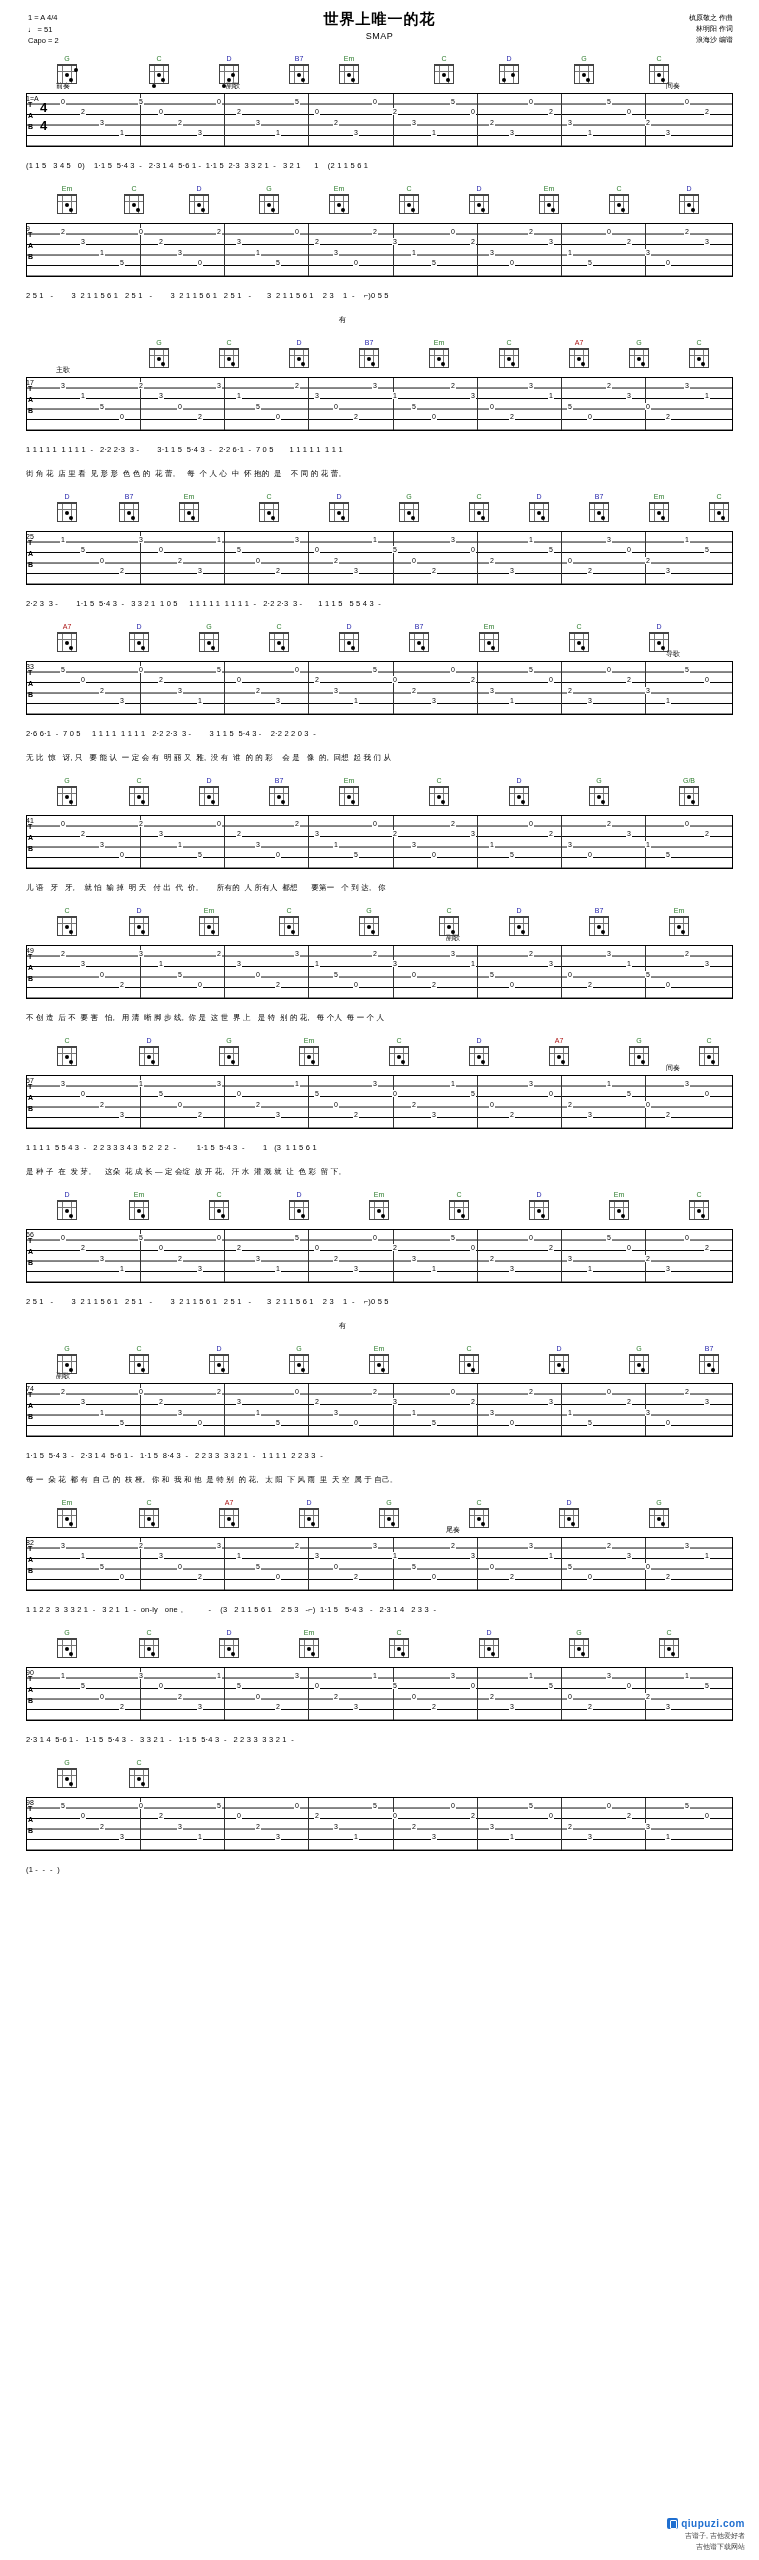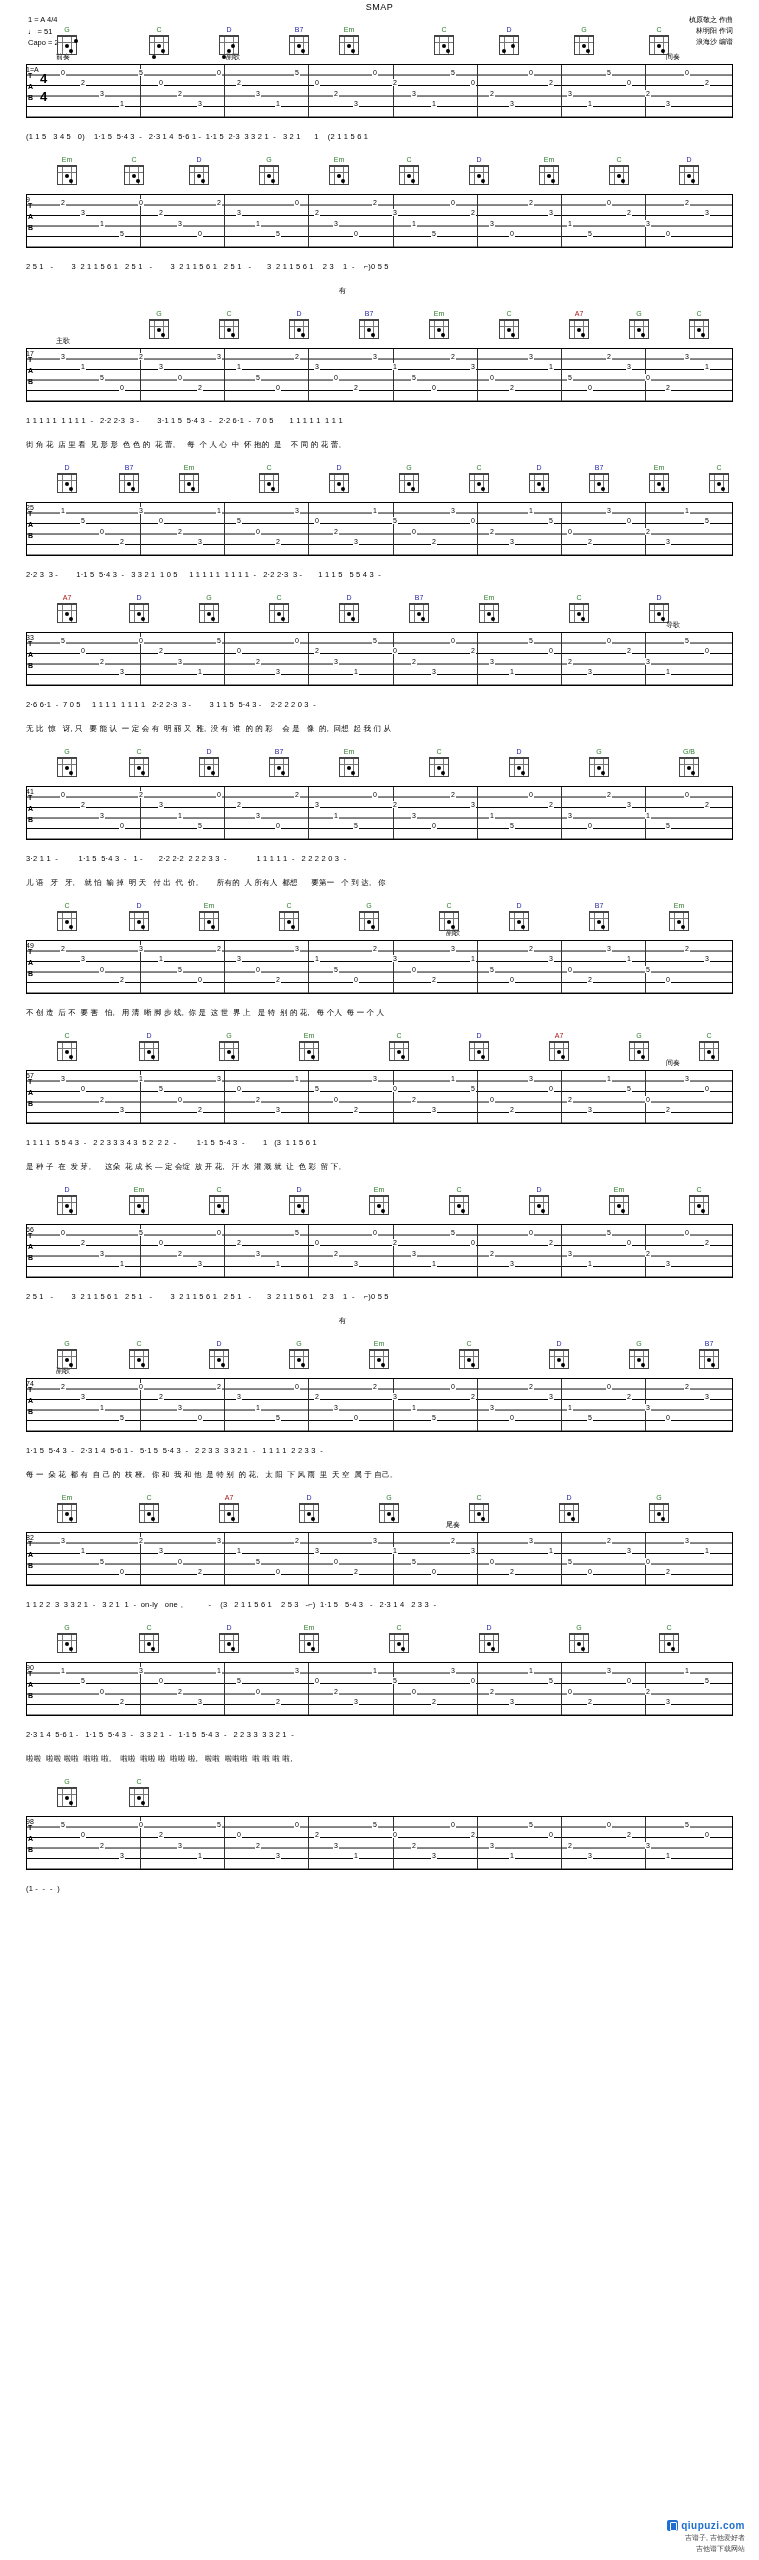--- a/index.html
+++ b/index.html
@@ -171,20 +171,21 @@
     <div>♩ = 51</div>
     <div>Capo = 2</div>
   </div>
 
   <div class="meta-right">
     <div>槙原敬之 作曲</div>
     <div>林明阳 作词</div>
     <div>浪海沙 编谱</div>
   </div>
 
+  <div class="title">世界上唯一的花</div>
   <div class="subtitle">SMAP</div>
 
   <div id="systems">
       <div class="system">
         <div class="mark" style="left: 30px; top: 40px;">前奏</div>
         <div class="mark" style="left: 200px; top: 40px;">副歌</div>
         <div class="mark" style="left: 640px; top: 40px;">间奏</div>
         <div class="chordrow">
           <div class="chord" style="left: 28px;">
             <div class="cname ">G</div>
@@ -902,21 +903,20 @@
           <div class="tabnum" style="left: 541px; top: 24.8px;">3</div>
           <div class="tabnum" style="left: 561px; top: 35.2px;">0</div>
           <div class="tabnum" style="left: 580px; top: 4px;">2</div>
           <div class="tabnum" style="left: 600px; top: 14.4px;">3</div>
           <div class="tabnum" style="left: 619px; top: 24.8px;">1</div>
           <div class="tabnum" style="left: 639px; top: 35.2px;">5</div>
           <div class="tabnum" style="left: 658px; top: 4px;">0</div>
           <div class="tabnum" style="left: 678px; top: 14.4px;">2</div>
         </div>
         <div class="sys-label" style="left: 0px; top: 54px;">41</div>
-        <div class="lyrics">3·2 1 1  -         1·1 5  5·4 3  -   1 -       2·2 2·2  2 2 2 3 3  -             1 1 1 1 1  -   2 2 2 2 0 3  -</div>
         <div class="lyrics row2">儿 语   牙   牙,    就 怕  输 掉  明 天   付 出  代  价。      所有的  人 所有人  都想      要第一   个 到 达,   你</div>
       </div>
       <div class="system">
         <div class="mark" style="left: 420px; top: 40px;">副歌</div>
         <div class="chordrow">
           <div class="chord" style="left: 28px;">
             <div class="cname ">C</div>
             <div class="grid">
               <span class="dot" style="left: 6.6px; top: 7.2px;"></span>
               <span class="dot" style="left: 11.2px; top: 12.4px;"></span>
@@ -1372,21 +1372,21 @@
           <div class="tabnum" style="left: 541px; top: 24.8px;">1</div>
           <div class="tabnum" style="left: 561px; top: 35.2px;">5</div>
           <div class="tabnum" style="left: 580px; top: 4px;">0</div>
           <div class="tabnum" style="left: 600px; top: 14.4px;">2</div>
           <div class="tabnum" style="left: 619px; top: 24.8px;">3</div>
           <div class="tabnum" style="left: 639px; top: 35.2px;">0</div>
           <div class="tabnum" style="left: 658px; top: 4px;">2</div>
           <div class="tabnum" style="left: 678px; top: 14.4px;">3</div>
         </div>
         <div class="sys-label" style="left: 0px; top: 54px;">74</div>
-        <div class="lyrics">1·1 5  5·4 3  -   2·3 1 4  5·6 1 -   5·1 5  5·4 3  -   2 2 3 3  3 3 2 1  -   1 1 1 1  2 2 3 3  -</div>
+        <div class="lyrics">1·1 5  5·4 3  -   2·3 1 4  5·6 1 -   1·1 5  8·4 3  -   2 2 3 3  3 3 2 1  -   1 1 1 1  2 2 3 3  -</div>
         <div class="lyrics row2">每 一  朵 花  都 有  自 己 的  枝 桠,   你 和  我 和 他  是 特 别  的 花,   太 阳  下 风 雨  里  天 空  属 于 自己。</div>
       </div>
       <div class="system">
         <div class="mark" style="left: 420px; top: 40px;">尾奏</div>
         <div class="chordrow">
           <div class="chord" style="left: 28px;">
             <div class="cname ">Em</div>
             <div class="grid">
               <span class="dot" style="left: 6.6px; top: 7.2px;"></span>
               <span class="dot" style="left: 11.2px; top: 12.4px;"></span>
@@ -1593,21 +1593,20 @@
           <div class="tabnum" style="left: 561px; top: 35.2px;">2</div>
           <div class="tabnum" style="left: 580px; top: 4px;">3</div>
           <div class="tabnum" style="left: 600px; top: 14.4px;">0</div>
           <div class="tabnum" style="left: 619px; top: 24.8px;">2</div>
           <div class="tabnum" style="left: 639px; top: 35.2px;">3</div>
           <div class="tabnum" style="left: 658px; top: 4px;">1</div>
           <div class="tabnum" style="left: 678px; top: 14.4px;">5</div>
         </div>
         <div class="sys-label" style="left: 0px; top: 54px;">90</div>
         <div class="lyrics">2·3 1 4  5·6 1 -   1·1 5  5·4 3  -   3 3 2 1  -   1·1 5  5·4 3  -   2 2 3 3  3 3 2 1  -</div>
-        <div class="lyrics row2">啦啦  啦啦 啦啦  啦啦 啦,    啦啦  啦啦 啦  啦啦 啦,   啦啦  啦啦啦  啦 啦 啦 啦,</div>
       </div>
       <div class="system">
         <div class="chordrow">
           <div class="chord" style="left: 28px;">
             <div class="cname ">G</div>
             <div class="grid">
               <span class="dot" style="left: 6.6px; top: 7.2px;"></span>
               <span class="dot" style="left: 11.2px; top: 12.4px;"></span>
             </div>
           </div>

